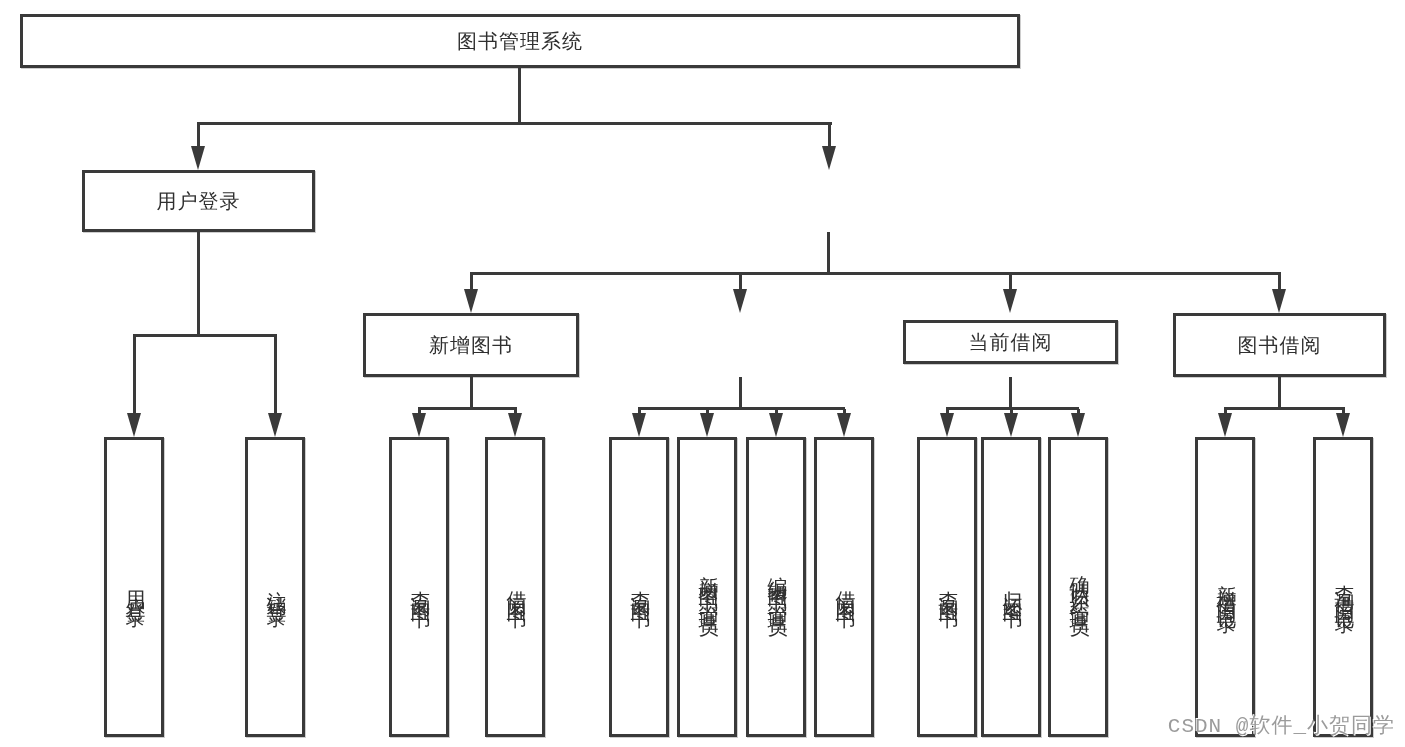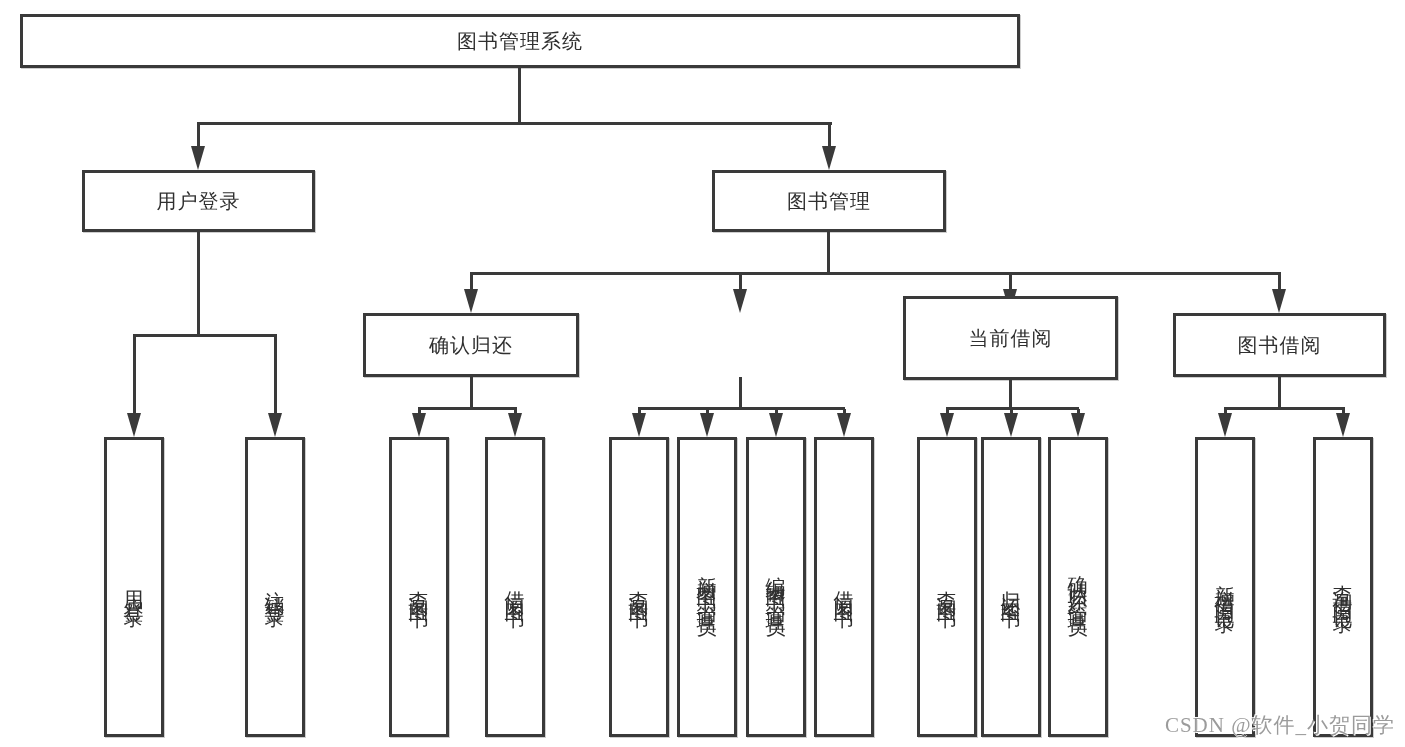--- a/index.html
+++ b/index.html
@@ -1,20 +1,20 @@
 <!DOCTYPE html>
 <html><head>
 <meta charset="utf-8">
 <style>
   html,body{margin:0;padding:0;background:#fff;}
   #canvas{
     position:relative;
     width:1405px;height:747px;
     background:#fff;
-    font-family:Liberation Serif, serif;
+    font-family:Liberation Mono, monospace;
     color:#2f2f2f;
     overflow:hidden;
   }
   .box{
     position:absolute;
     box-sizing:border-box;
     border:3px solid #3a3a3a;
     box-shadow:1px 1px 0 rgba(58,58,58,0.25);
     background:#fff;
     display:flex;align-items:center;justify-content:center;
@@ -67,42 +67,41 @@
   <div class="box" style="left:20px;top:14px;width:1000px;height:54px">图书管理系统</div>
 
   <div class="vline" style="left:518px;top:68px;height:54px"></div>
   <div class="hline" style="left:197px;top:122px;width:635px"></div>
   <div class="vline" style="left:197px;top:125px;height:24px"></div>
   <div class="arrow" style="left:191px;top:146px"></div>
   <div class="vline" style="left:828px;top:125px;height:24px"></div>
   <div class="arrow" style="left:822px;top:146px"></div>
 
   <div class="box" style="left:82px;top:170px;width:233px;height:62px">用户登录</div>
-  <div class="box" style="left:712px;top:170px;width:234px;height:62px">图书管理</div>
 
   <div class="vline" style="left:197px;top:232px;height:102px"></div>
   <div class="hline" style="left:133px;top:334px;width:144px"></div>
   <div class="vline" style="left:133px;top:337px;height:76px"></div>
   <div class="arrow" style="left:127px;top:413px"></div>
   <div class="vline" style="left:274px;top:337px;height:76px"></div>
   <div class="arrow" style="left:268px;top:413px"></div>
 
   <div class="vline" style="left:827px;top:232px;height:40px"></div>
   <div class="hline" style="left:470px;top:272px;width:811px"></div>
   <div class="vline" style="left:470px;top:275px;height:14px"></div>
   <div class="arrow" style="left:464px;top:289px"></div>
   <div class="vline" style="left:739px;top:275px;height:14px"></div>
   <div class="arrow" style="left:733px;top:289px"></div>
   <div class="vline" style="left:1009px;top:275px;height:14px"></div>
   <div class="arrow" style="left:1003px;top:289px"></div>
   <div class="vline" style="left:1278px;top:275px;height:14px"></div>
   <div class="arrow" style="left:1272px;top:289px"></div>
 
-  <div class="box" style="left:363px;top:313px;width:216px;height:64px">确认归还</div>
-  <div class="box" style="left:903px;top:296px;width:215px;height:84px">当前借阅</div>
+  <div class="box" style="left:363px;top:313px;width:216px;height:64px">新增图书</div>
+  <div class="box" style="left:903px;top:320px;width:215px;height:44px">当前借阅</div>
   <div class="box" style="left:1173px;top:313px;width:213px;height:64px">图书借阅</div>
 
   <div class="vline" style="left:470px;top:377px;height:30px"></div>
   <div class="hline" style="left:418px;top:407px;width:99px"></div>
   <div class="vline" style="left:418px;top:409px;height:5px"></div>
   <div class="arrow" style="left:412px;top:413px"></div>
   <div class="vline" style="left:514px;top:409px;height:5px"></div>
   <div class="arrow" style="left:508px;top:413px"></div>
 
   <div class="vline" style="left:739px;top:377px;height:30px"></div>

